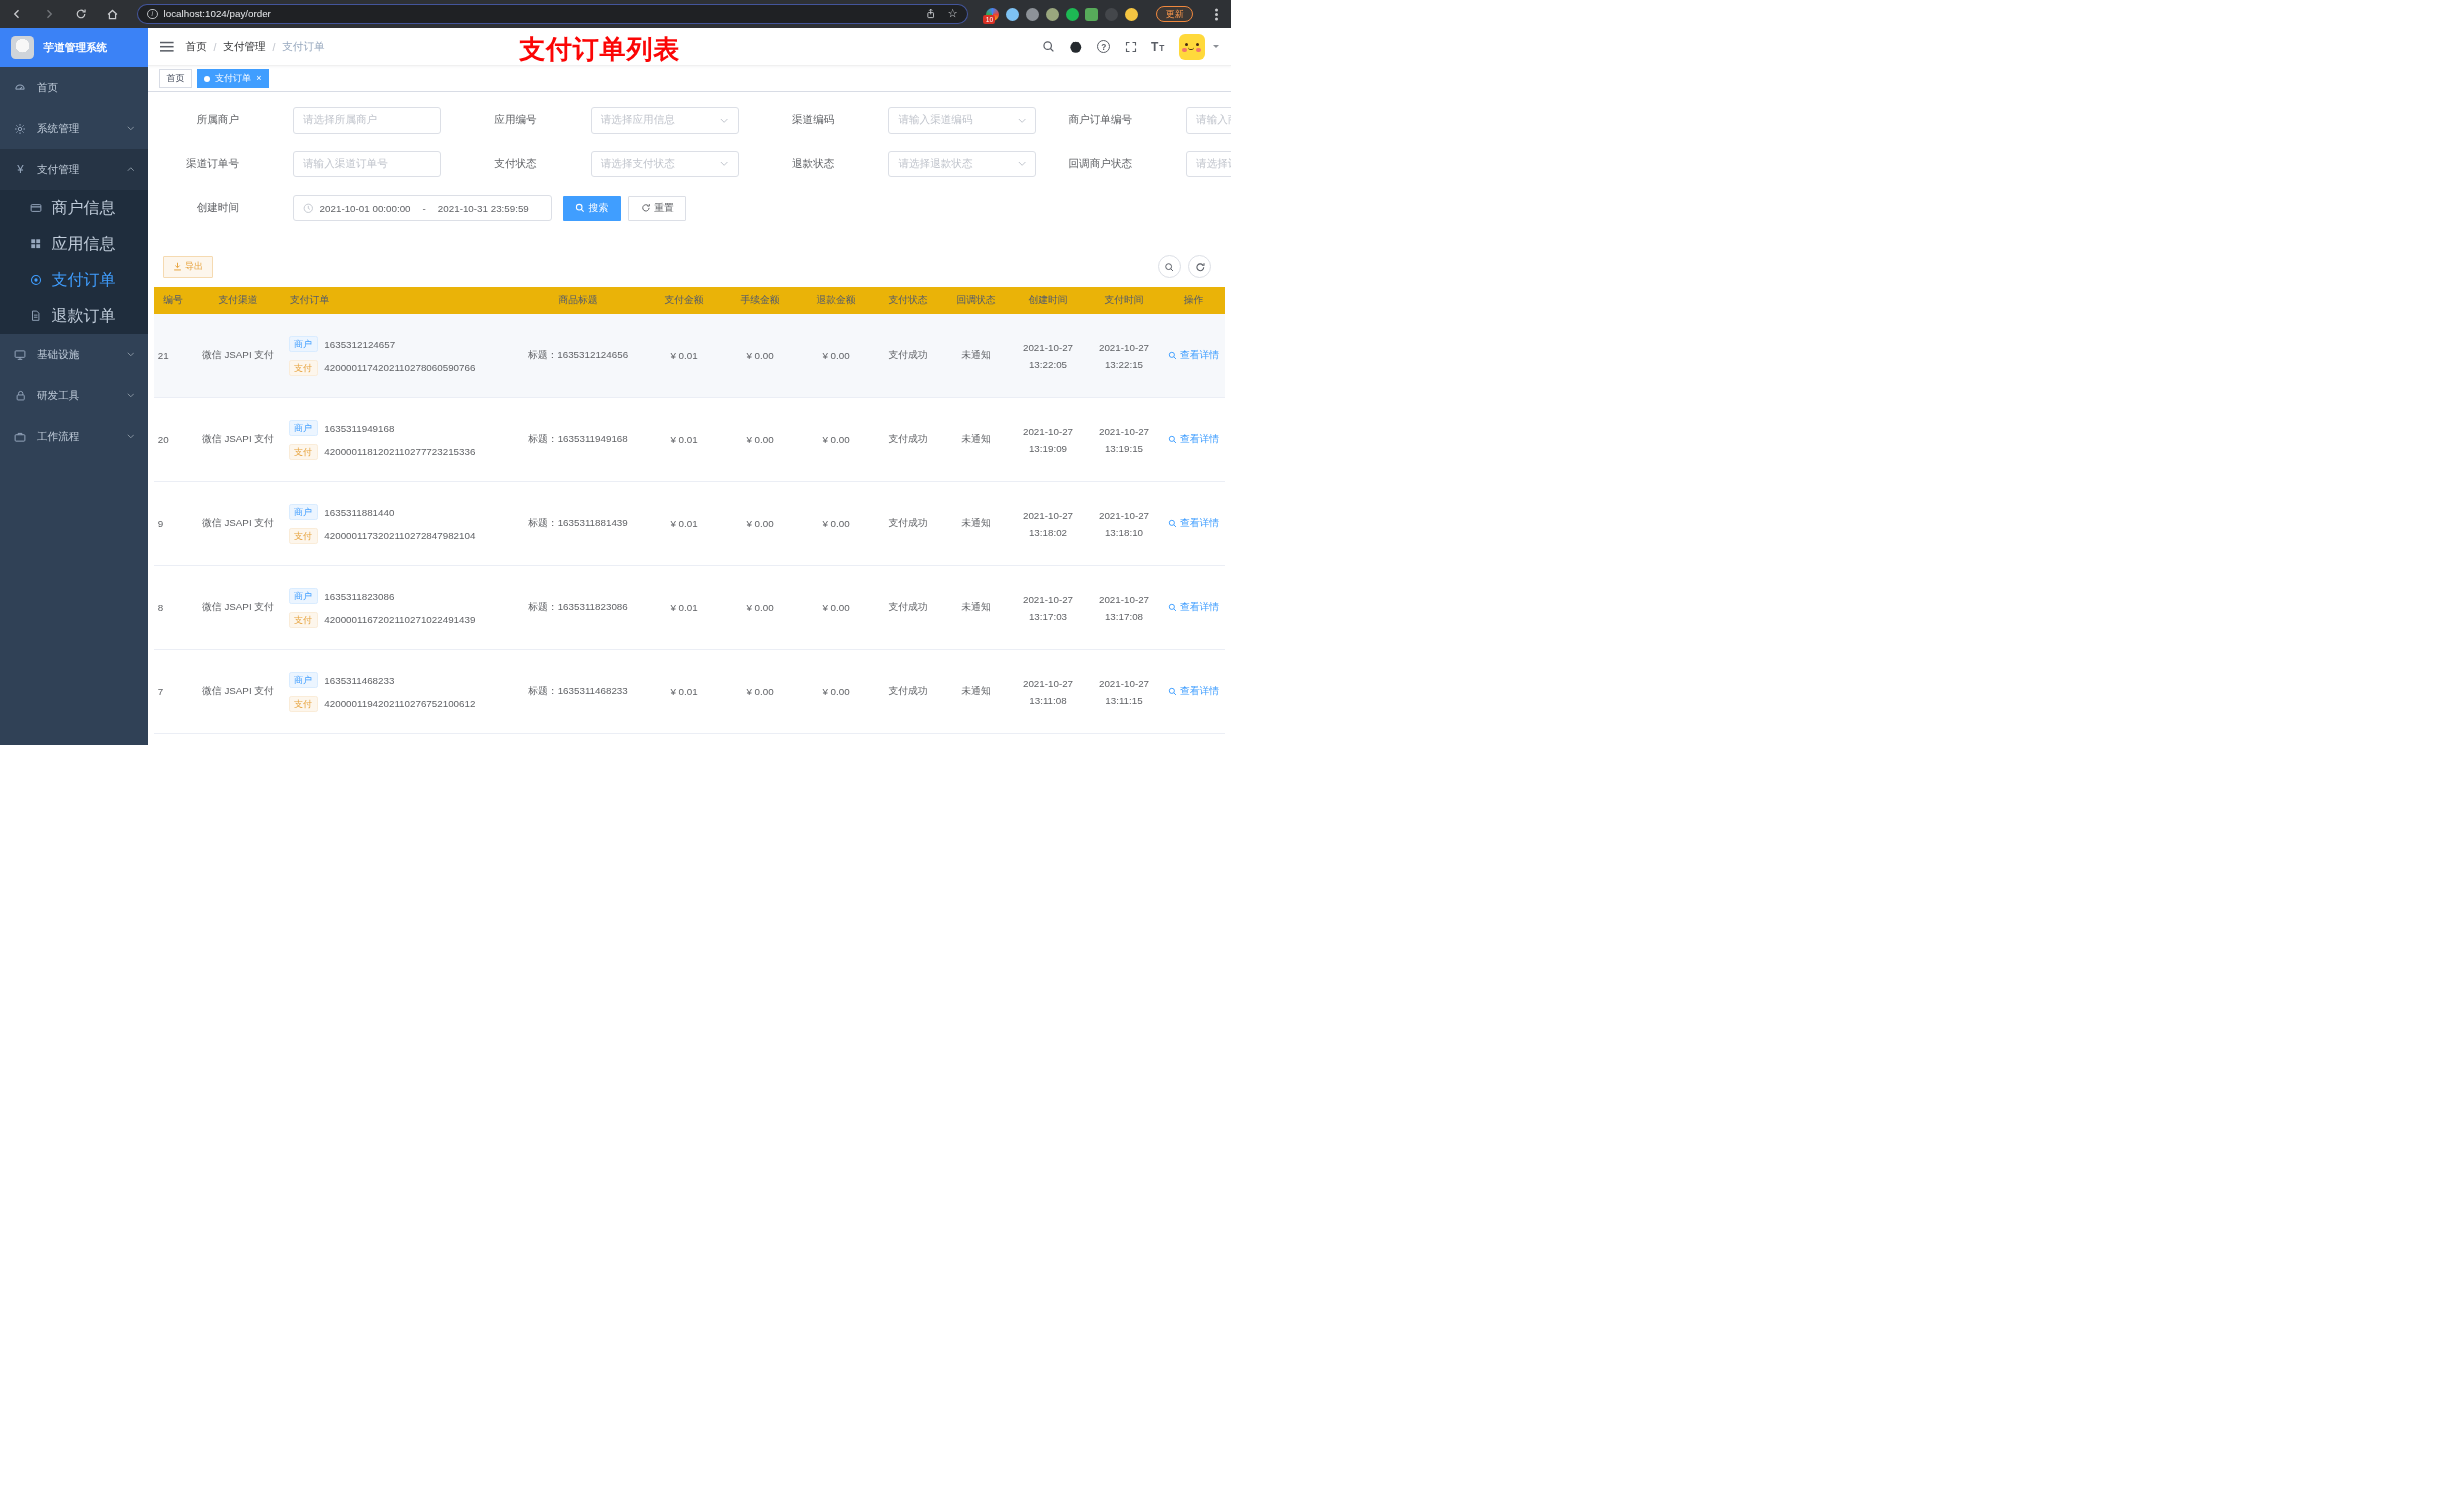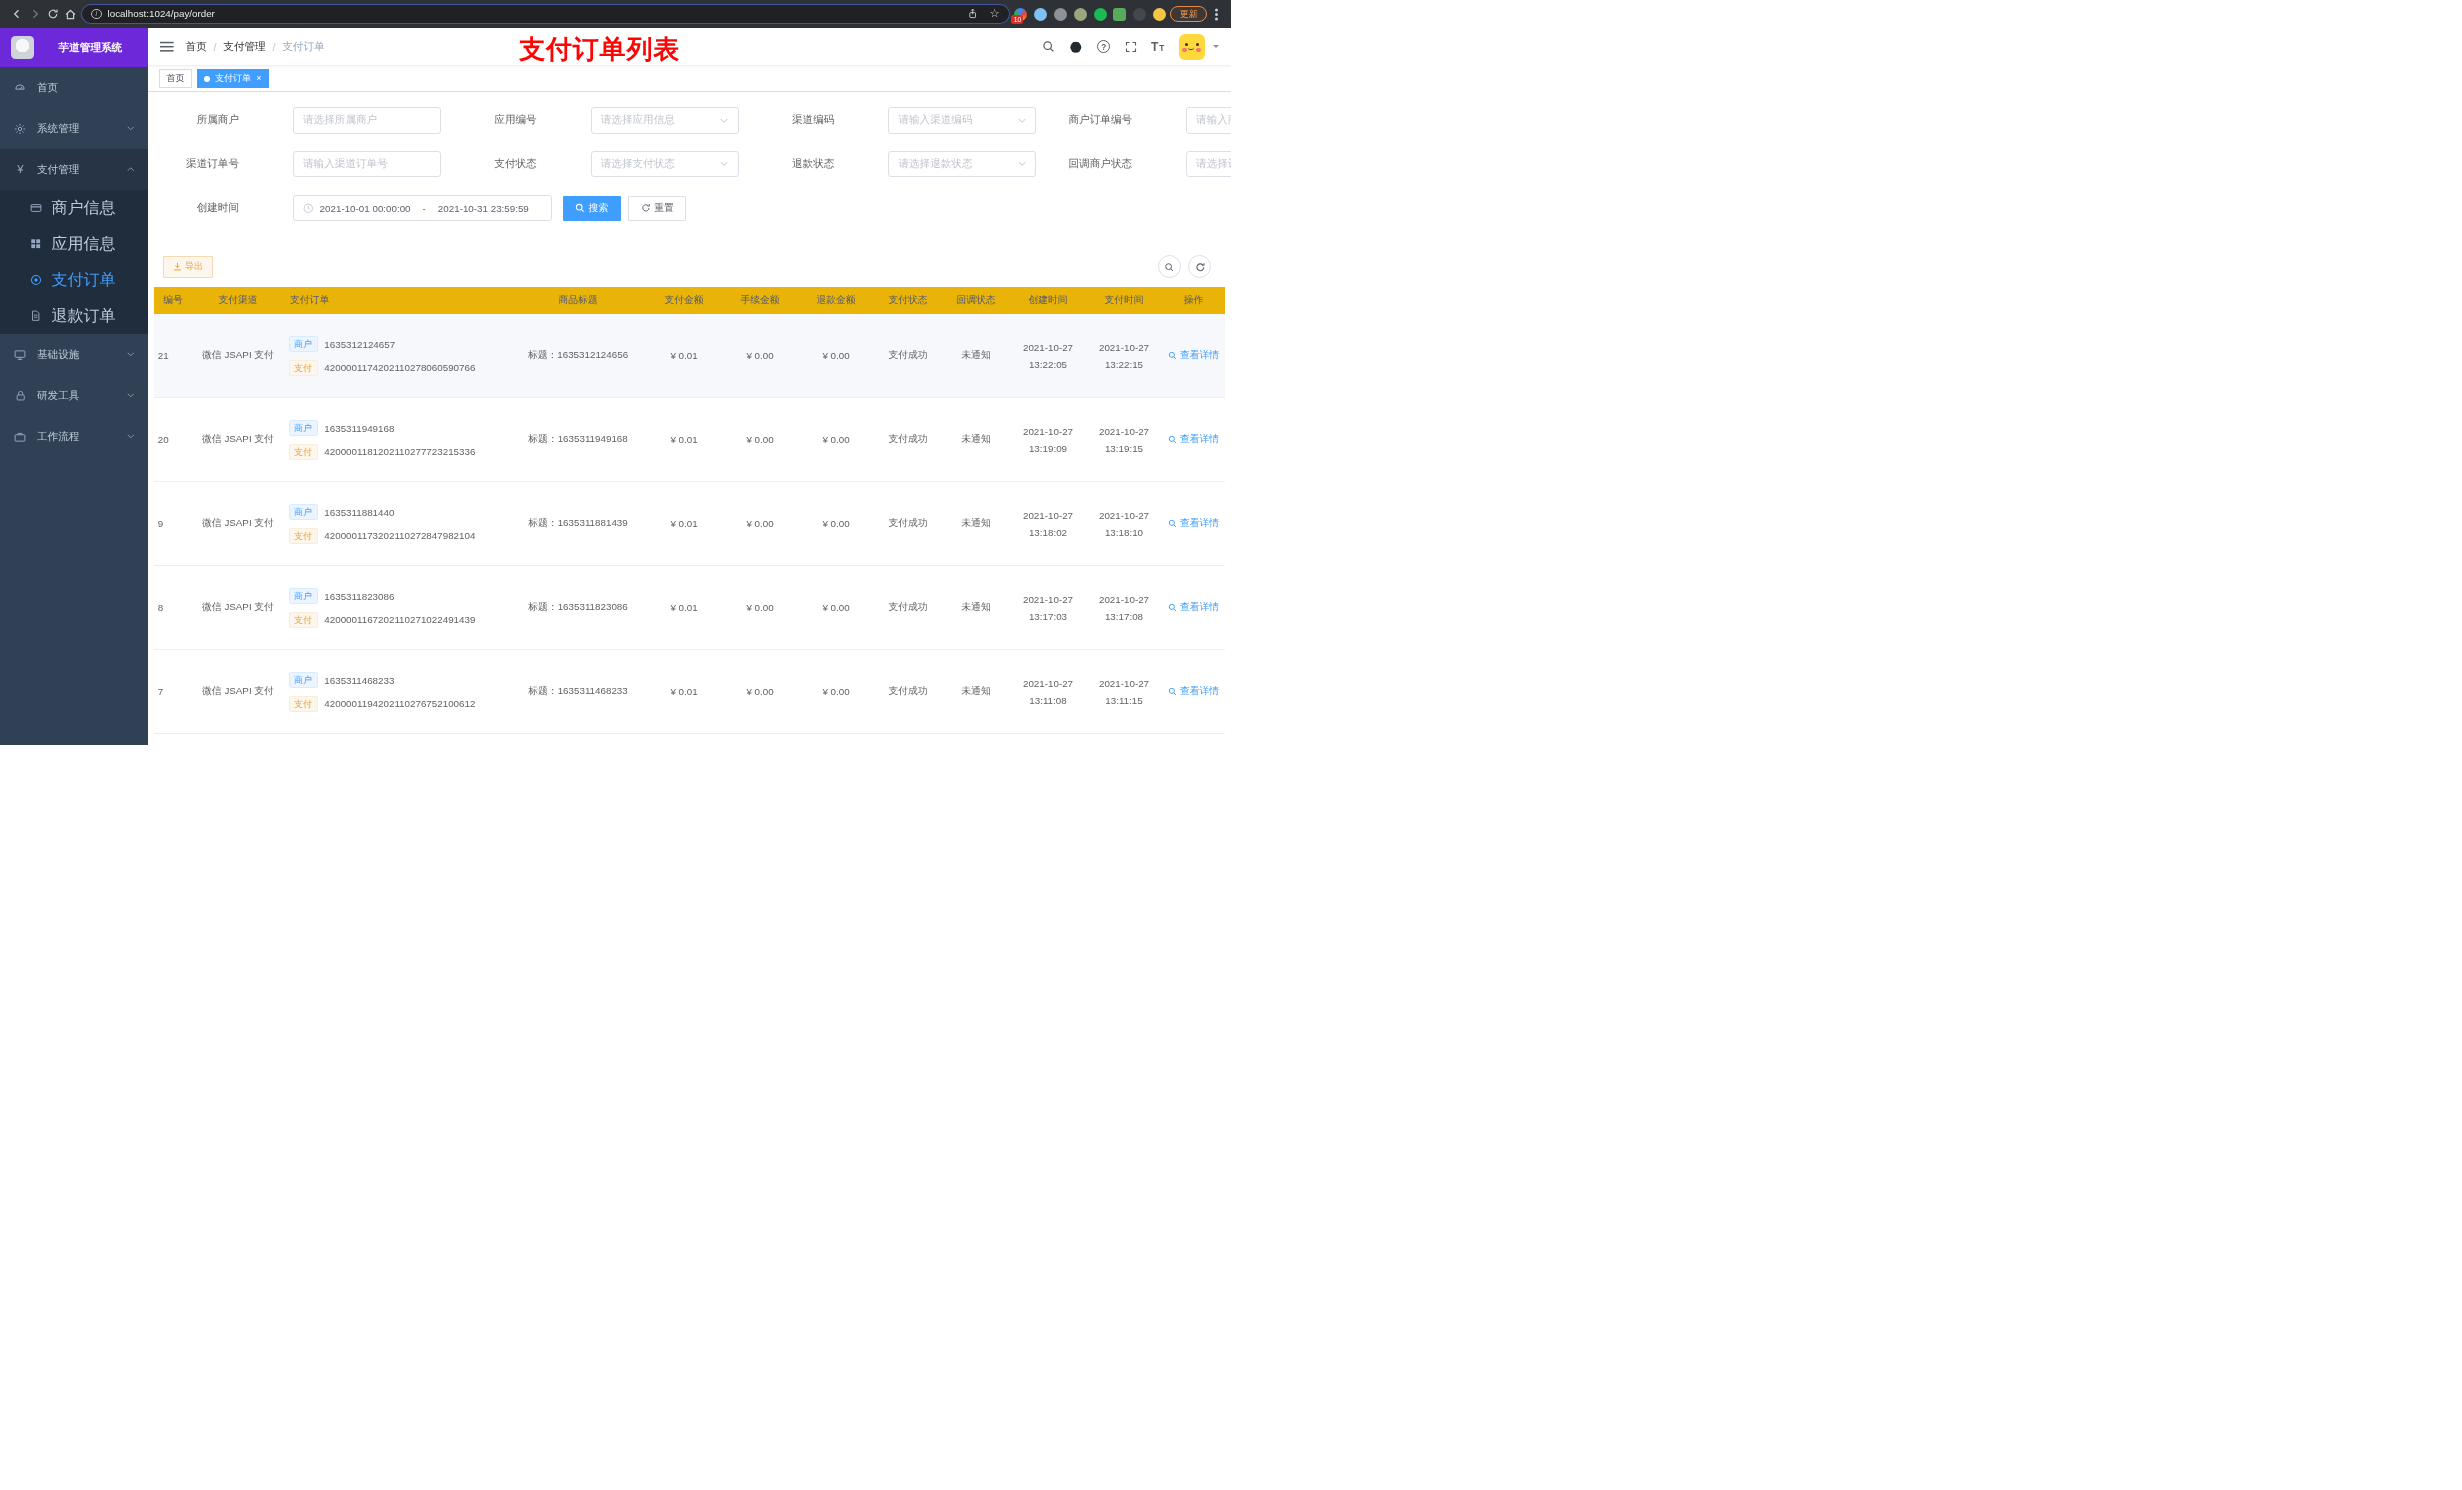--- a/index.html
+++ b/index.html
@@ -2,42 +2,42 @@
 <html style="font-size:12px"><head>
 <meta charset="utf-8">
 <style>
   * { margin:0; padding:0; box-sizing:border-box; }
   html,body { width:1231px; height:745px; overflow:hidden; }
   body { position:relative; background:#fff; font-family:"Liberation Sans","DejaVu Sans",sans-serif; }
   svg { display:block; }
 
   
   .chrome { position:absolute; top:0; left:0; right:0; height:28px; background:#2e3135;
-            display:flex; align-items:center; padding:0 9px; gap:3px; z-index:20;text-align:right; }
+            display:flex; align-items:center; padding:0 9px; gap:17px; z-index:20;text-align:right; }
   .nav-ic { width:15px; height:15px; color:#c9cbce; display:flex; align-items:center; justify-content:center; flex:0 0 auto; cursor:pointer; }
   .nav-ic.dim { color:#75787c; }
   .url-bar { flex:1 1 auto; height:20.4px; background:#1f2124; border-radius:10.6px;
              border:1.5px solid rgba(96,130,255,.55); display:flex; align-items:center;
              padding:0 9px; gap:6px; color:#e8eaed; font-size:9.8px; min-width:0; }
   .url-text { white-space:nowrap; overflow:hidden; }
   .info-ic { width:10.6px; height:10.6px; border:1px solid #b9bcbf; border-radius:50%; color:#b9bcbf;
              font-size:6.8px; font-style:italic; display:flex; align-items:center; justify-content:center; flex:0 0 auto; }
   .url-right { margin-left:auto; display:flex; align-items:center; gap:9px; color:#c9cbce; }
   .star { font-size:11.4px; line-height:1; }
   .ext-area { display:flex; align-items:center; gap:6.8px; flex:0 0 auto; padding:0 1.5px; }
   .ext-ic { width:13px; height:13px; border-radius:50%; position:relative; cursor:pointer; }
   .ext-badge { position:absolute; bottom:-3.8px; left:-3px; background:#d93025; color:#fff; font-size:6.8px;
                line-height:9px; height:9px; padding:0 2.3px; border-radius:2.3px; }
   .update-chip { height:16.7px; padding:0 8.3px; border-radius:8.3px; border:0.8px solid #f0883e; color:#ff9a4d;
                  background:rgba(240,136,62,.08); font-size:9px; display:flex; align-items:center; flex:0 0 auto; cursor:pointer; }
   .dots3 { width:3px; height:3px; border-radius:50%; background:#c9cbce; box-shadow:0 -4.5px 0 #c9cbce, 0 4.5px 0 #c9cbce; margin:0 4.5px; flex:0 0 auto; cursor:pointer; }
 
   
   .sidebar { position:absolute; top:28px; left:0; bottom:0; width:148px; background:#304156; overflow:hidden; z-index:10; }
-  .logo-row { height:39px; display:flex; align-items:center; gap:25px; padding:0 10.6px; background:#6d28d9; cursor:pointer; }
+  .logo-row { height:39px; display:flex; align-items:center; gap:10px; padding:0 10.6px; background:#3b82f6; cursor:pointer; }
   .logo-img { width:23px; height:23px; border-radius:4.5px; flex:0 0 auto;
               background:radial-gradient(circle at 50% 42%, #f7f7f7 0 38%, #cfd4da 39% 100%); }
   .app-title { color:#fff; font-size:10.6px; font-weight:700; white-space:nowrap; }
   .menu-item { height:41px; display:flex; align-items:center; padding:0 13.6px; color:#bfcbd9; font-size:10.6px; cursor:pointer; white-space:nowrap; }
   .mi-icon { width:13.6px; margin-right:9.8px; color:#97a8be; display:flex; justify-content:center; align-items:center; flex:0 0 auto; }
   .mi-chev { margin-left:auto; color:#8a96a3; display:flex; }
   .menu-group.open { background:#263445; }
   .submenu { background:#1f2d3d; }
   .sub-item { height:36px; display:flex; align-items:center; padding-left:29px; color:#bfcbd9; font-size:16px; cursor:pointer; white-space:nowrap; }
   .sub-item .mi-icon { margin-right:9px; }

